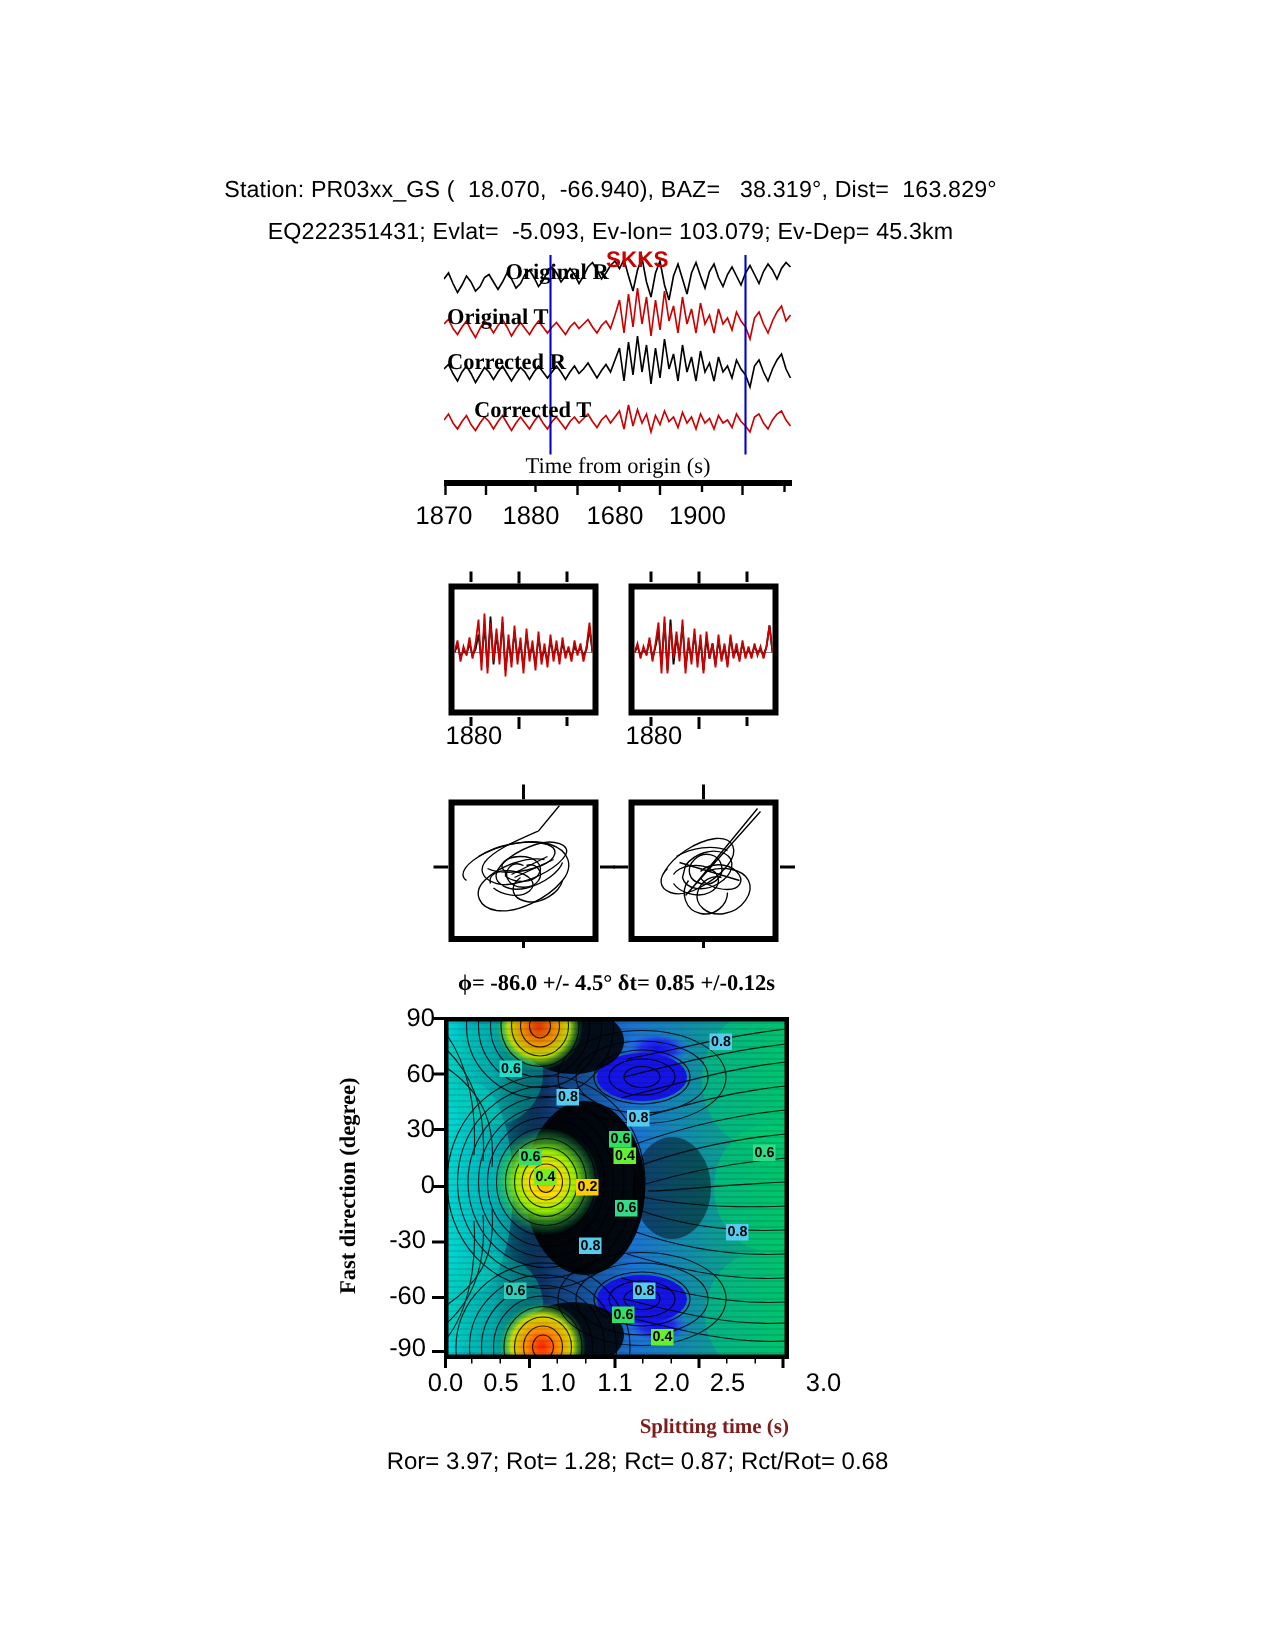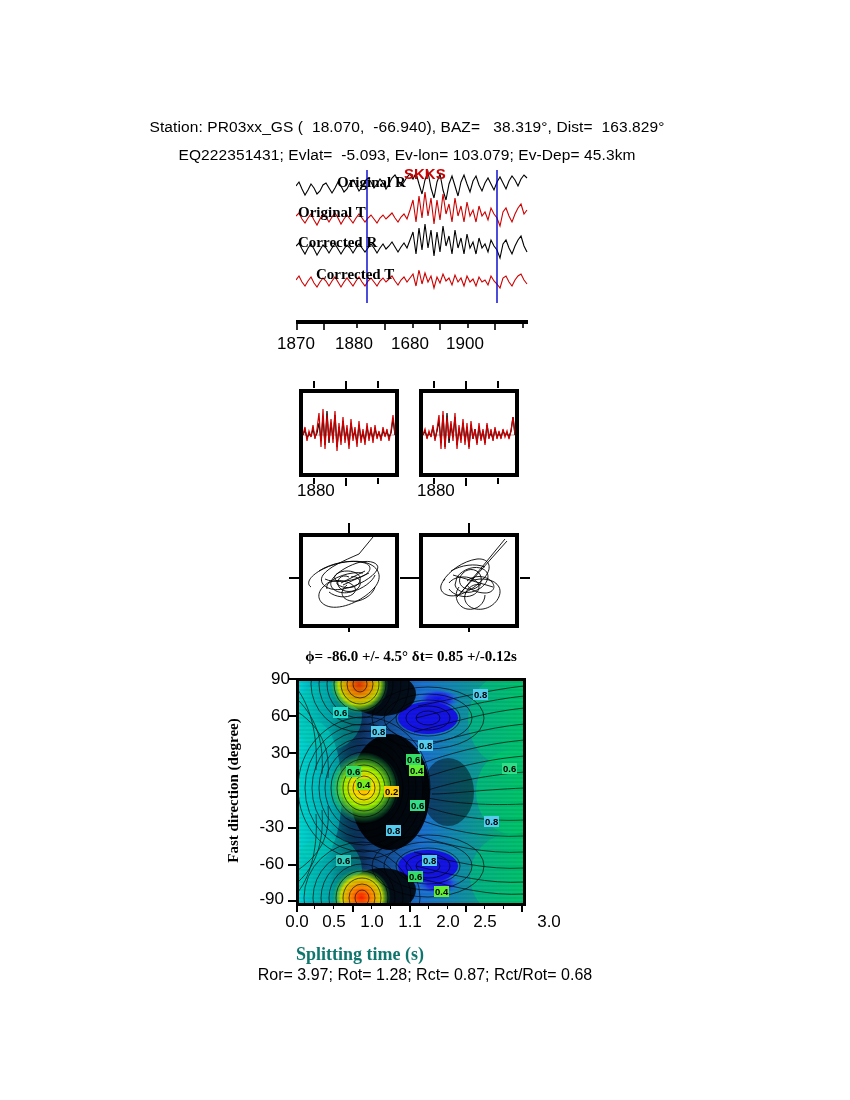--- a/index.html
+++ b/index.html
@@ -51,22 +51,22 @@
   .ylabel{position:absolute;left:221px;top:700px;width:24px;height:180px;
           font-family:"Liberation Serif",serif;font-weight:bold;font-size:15px;
           color:#000;white-space:nowrap;
           transform-origin:center center;}
   .ylabel span{display:block;transform:rotate(-90deg);transform-origin:center;
                position:absolute;left:-78px;top:82px;width:180px;text-align:center;}
   .ytick{position:absolute;font-family:"Liberation Sans",sans-serif;font-size:17px;
          color:#000;text-align:right;width:48px;}
   .xtick{position:absolute;font-family:"Liberation Sans",sans-serif;font-size:17px;
          color:#000;text-align:center;width:42px;}
-  .xlabel{position:absolute;left:296px;top:944px;width:230px;text-align:left;
-          font-family:"Liberation Serif",serif;font-weight:bold;font-size:18px;color:#0f766e;}
+  .xlabel{position:absolute;left:296px;top:944px;width:230px;text-align:right;
+          font-family:"Liberation Serif",serif;font-weight:bold;font-size:14px;color:#7f1d1d;}
   .footer{position:absolute;left:0;top:966px;width:850px;text-align:center;
           font-family:"Liberation Sans",sans-serif;font-size:16px;color:#000;}
 
   .clabel{position:absolute;font-family:"Liberation Sans",sans-serif;
           font-weight:bold;font-size:9.5px;color:#000;
           padding:0px 1px;line-height:11px;white-space:nowrap;margin-left:26px;}
   .tickmark{position:absolute;background:#000;}
 </style>
 </head>
 <body>
@@ -91,20 +91,21 @@
       <line x1="201" y1="0" x2="201" y2="133" stroke="#0000cc" stroke-width="1.4"></line>
     </svg>
 
     <span class="trace-label" style="left:2px;top:4px;margin-left:39px;">Original R</span>
     <span class="trace-label" style="left:2px;top:34px;">Original T</span>
     <span class="trace-label" style="left:2px;top:64px;">Corrected R</span>
     <span class="trace-label" style="left:20px;top:96px;">Corrected T</span>
     <span class="phase-label" style="left:108px;top:-5px;">SKKS</span>
   </div>
 
+  <div class="timeaxis-title">Time from origin (s)</div>
   <div class="timeaxis">
     <svg width="232" height="14" viewBox="0 0 232 14">
       <rect x="0" y="2" width="232" height="4" fill="#000"></rect>
       <line x1="1" y1="2" x2="1" y2="12" stroke="#000" stroke-width="1.6"></line>
       <line x1="28" y1="2" x2="28" y2="12" stroke="#000" stroke-width="1.6"></line>
       <line x1="61" y1="2" x2="61" y2="10" stroke="#000" stroke-width="1.6"></line>
       <line x1="89" y1="2" x2="89" y2="12" stroke="#000" stroke-width="1.6"></line>
       <line x1="117" y1="2" x2="117" y2="10" stroke="#000" stroke-width="1.6"></line>
       <line x1="144" y1="2" x2="144" y2="12" stroke="#000" stroke-width="1.6"></line>
       <line x1="172" y1="2" x2="172" y2="10" stroke="#000" stroke-width="1.6"></line>

